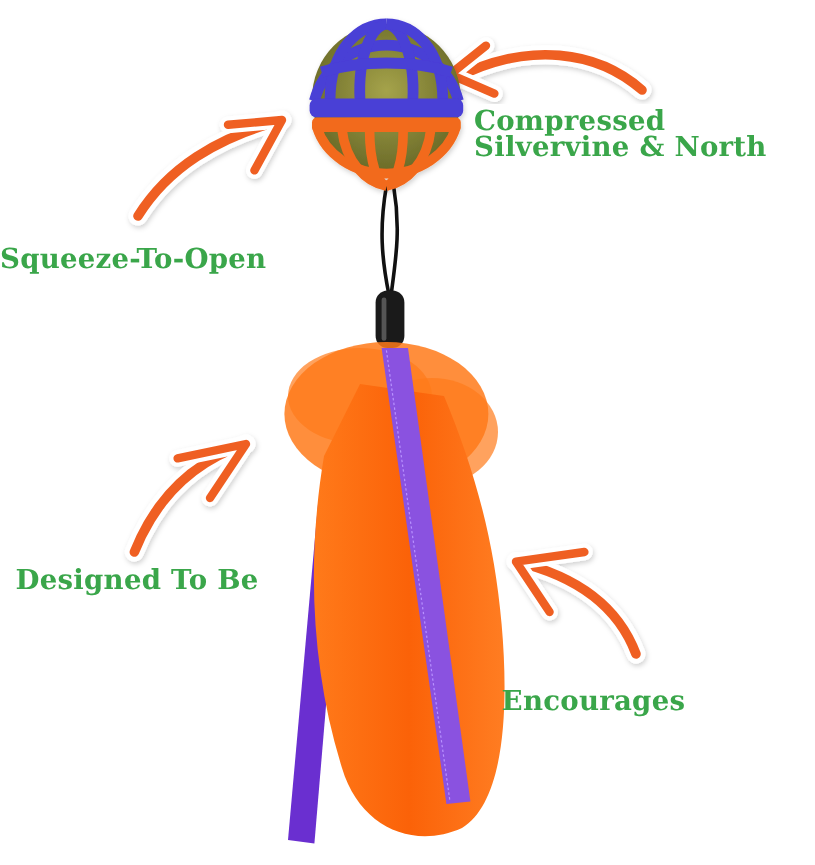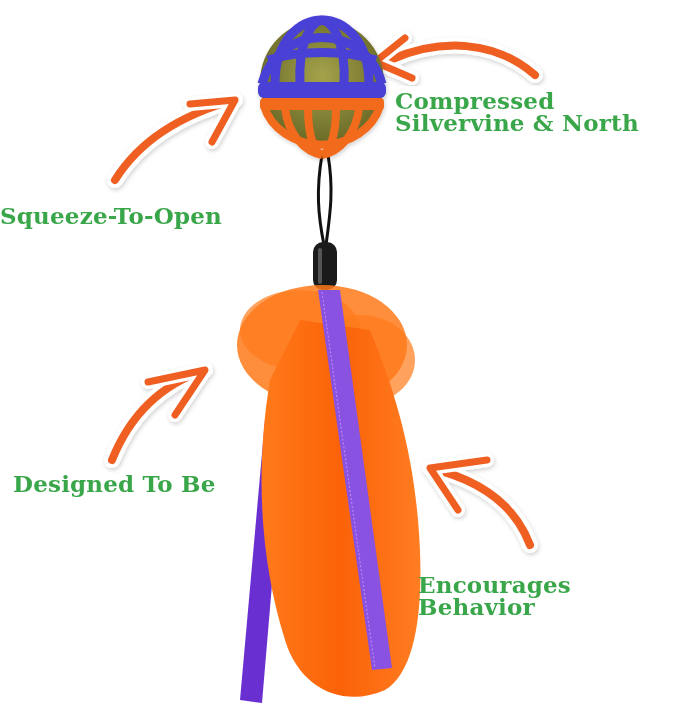--- a/index.html
+++ b/index.html
@@ -108,14 +108,13 @@
 <div class="label" style="left:0px; top:205px; width:230px;">
   <div>Squeeze-To-Open</div>
 </div>
 
 <div class="label" style="left:0px; top:473px; width:235px;margin-left:13px;">
   <div>Designed To Be</div>
 </div>
 
 <div class="label" style="left:418px; top:574px; width:250px;">
   <div>Encourages</div>
-  <div>Behavior</div>
 </div>
 
 </body></html>

